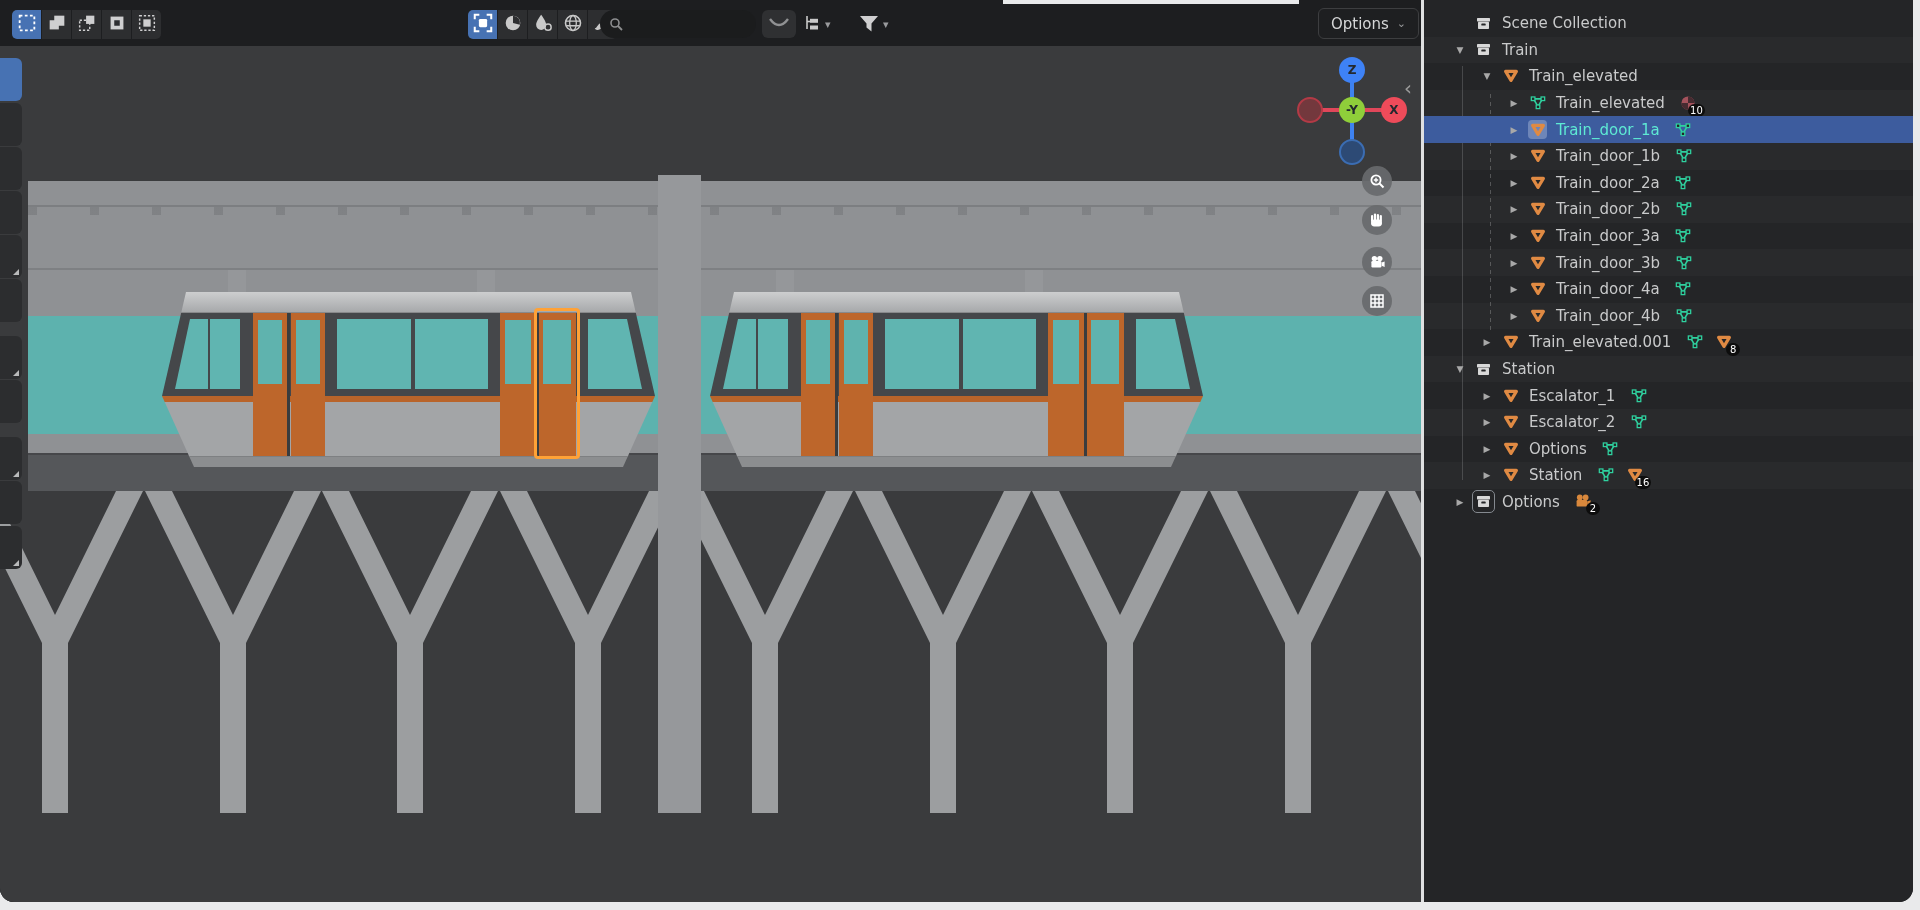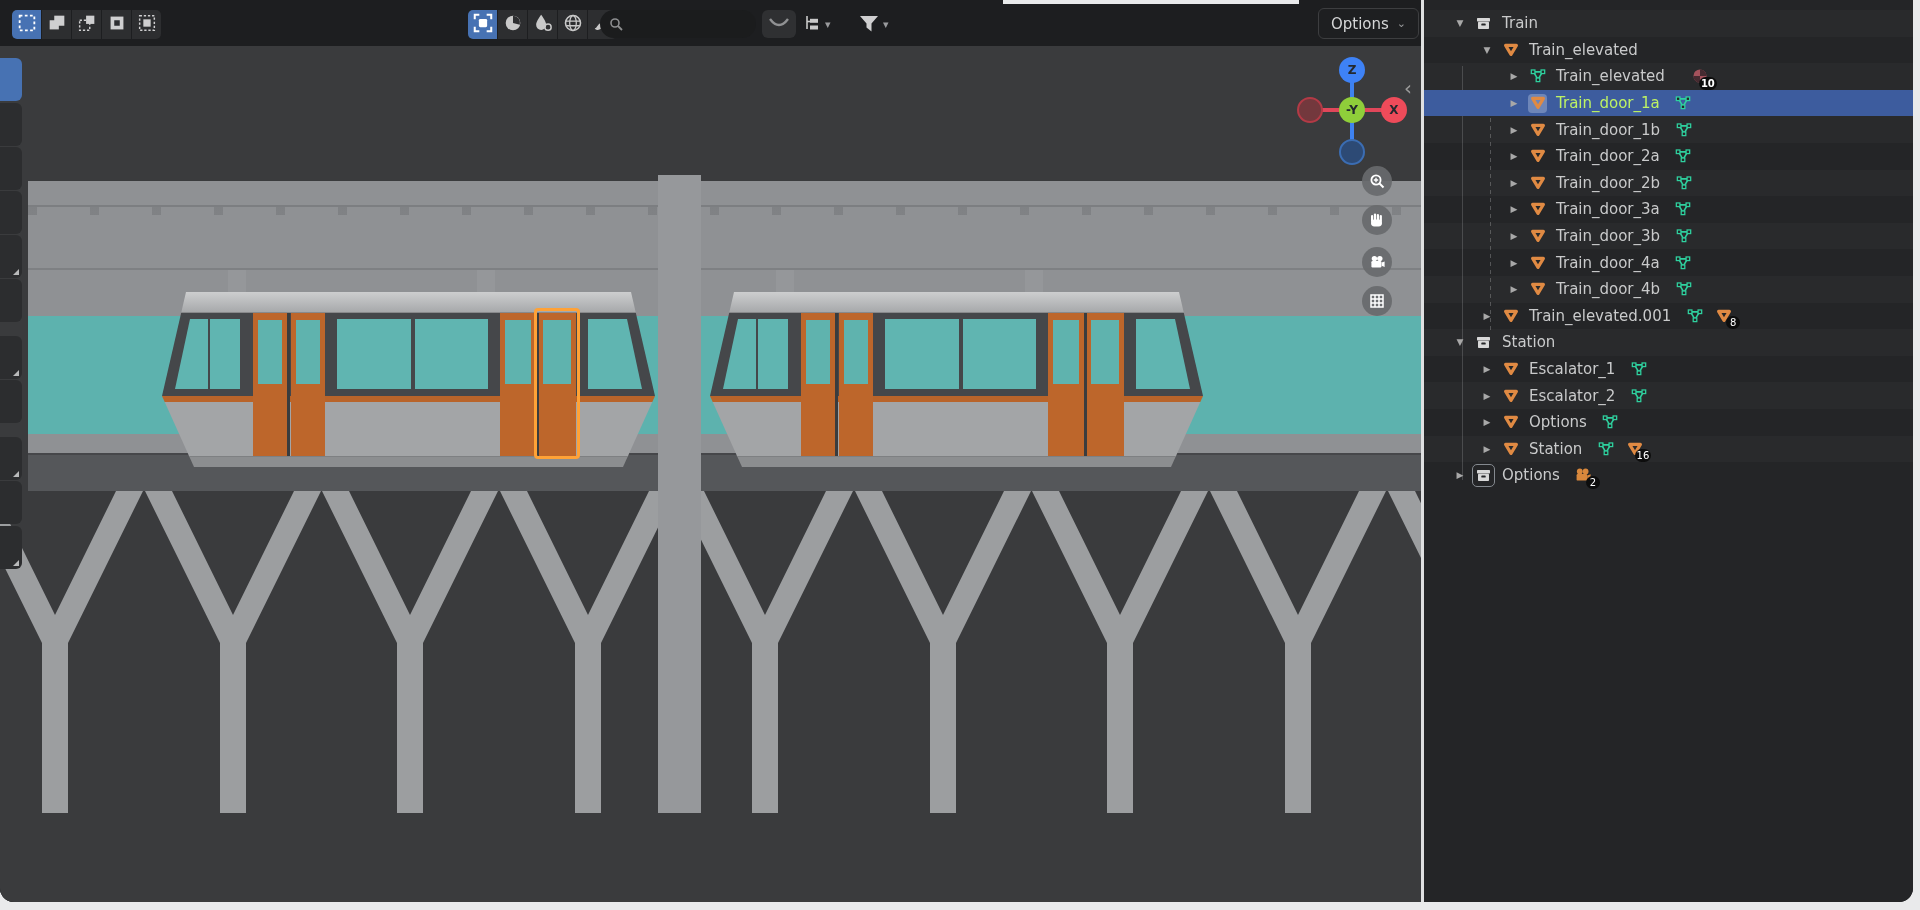--- a/index.html
+++ b/index.html
@@ -82,21 +82,21 @@
   .tool-stub.blue { background:#4772b3; }
   .tool-stub .corner { position:absolute; right:3px; bottom:3px; width:0; height:0;
                        border-left:6px solid transparent; border-bottom:6px solid #b9babb; }
 
   
   .rows { position:absolute; left:0; top:10px; width:100%; }
   .row { position:relative; height:26.6px; display:flex; align-items:center; font-size:15px; color:#c9cacb; }
   .row.stripe { background:rgba(255,255,255,.025); }
   .row.selected { background:#3d5c9e; }
   .row .label { margin-left:9px; white-space:nowrap; }
-  .row.active-obj .label { color:#bef264;text-align:center; }
+  .row.active-obj .label { color:#5eead4;text-align:center; }
   .expander { width:12px; text-align:center; font-size:9px; color:#a8a8a8; flex:none; }
   .oicon { position:relative; width:19px; height:19px; margin-left:8px; flex:none;
            display:flex; align-items:center; justify-content:center; }
   .oicon.boxed-active { background:rgba(214,224,240,.32); border-radius:4px; }
   .oicon.boxed-coll { outline:1.5px solid #84898f; outline-offset:1px; border-radius:3px; }
   .right-icons { display:flex; align-items:center; gap:10px; margin-left:14px; }
   .badge { position:absolute; right:-7px; bottom:-4px; min-width:14px; height:13px; border-radius:7px;
            background:#0d0d0d; color:#fff; font-size:10px; line-height:13px; text-align:center; padding:0 2px; }
   .guide { position:absolute; width:1px; z-index:0; }
   .guide.solid { background:#47484a; }
@@ -381,30 +381,42 @@
 
     <div class="tooltip-glow"></div>
   </div>
 
   <div class="divider"></div>
 
   <div class="outliner">
     <div class="guide solid" style="left:38px; top:66px; height:414px;"></div>
     <div class="guide dashed" style="left:66px; top:94px; height:238px;"></div>
     <div class="rows" id="outliner-rows">
-        <div class="row stripe">
+        <div class="row">
           <div style="width: 30px; flex: 0 0 auto;"></div>
-          <span class="expander">▼</span>
+          <span class="expander"></span>
           <span class="oicon">
             <svg width="17" height="17" viewBox="0 0 17 17">
               <rect x="2" y="3" width="13" height="3.4" rx="0.6" fill="#d8d8d8"></rect>
               <rect x="3" y="6.8" width="11" height="7.2" rx="0.8" fill="#d8d8d8"></rect>
               <rect x="6.3" y="8.6" width="4.4" height="2" rx="0.7" fill="#242527"></rect>
             </svg>
           </span>
+          <span class="label">Scene Collection</span>
+        </div>
+        <div class="row stripe">
+          <div style="width: 30px; flex: 0 0 auto;"></div>
+          <span class="expander">▼</span>
+          <span class="oicon">
+            <svg width="17" height="17" viewBox="0 0 17 17">
+              <rect x="2" y="3" width="13" height="3.4" rx="0.6" fill="#d8d8d8"></rect>
+              <rect x="3" y="6.8" width="11" height="7.2" rx="0.8" fill="#d8d8d8"></rect>
+              <rect x="6.3" y="8.6" width="4.4" height="2" rx="0.7" fill="#242527"></rect>
+            </svg>
+          </span>
           <span class="label">Train</span>
         </div>
         <div class="row">
           <div style="width: 57px; flex: 0 0 auto;"></div>
           <span class="expander">▼</span>
           <span class="oicon">
             <svg width="18" height="18" viewBox="0 0 17 17">
               <path d="M3.4 4.2 L13.6 4.2 L8.5 12.6 Z" fill="none" stroke="#e08a43" stroke-width="3" stroke-linejoin="round"></path>
             </svg>
           </span>
@@ -416,21 +428,21 @@
           <span class="oicon">
             <svg width="18" height="18" viewBox="0 0 17 17">
               <path d="M4.2 4.6 L12.8 4.6 L8.5 11.8 Z" fill="none" stroke="#2fd19f" stroke-width="1.5"></path>
               <rect x="2.2" y="2.8" width="3.4" height="3.4" fill="#242527" stroke="#2fd19f" stroke-width="1.2"></rect>
               <rect x="11.4" y="2.8" width="3.4" height="3.4" fill="#242527" stroke="#2fd19f" stroke-width="1.2"></rect>
               <rect x="6.8" y="10.4" width="3.4" height="3.4" fill="#242527" stroke="#2fd19f" stroke-width="1.2"></rect>
             </svg>
           </span>
           <span class="label">Train_elevated</span>
           <span class="right-icons">
-            <span class="oicon" style="margin: 12px; font-weight: bold;">
+            <span class="oicon" style="margin: 0px;">
               <svg width="18" height="18" viewBox="0 0 17 17">
                 <circle cx="8.5" cy="8.5" r="6.2" fill="#a4525c"></circle>
                 <path d="M8.5 8.5 L8.5 2.3 A6.2 6.2 0 0 1 14.7 8.5 Z" fill="#462b31"></path>
                 <path d="M8.5 8.5 L8.5 14.7 A6.2 6.2 0 0 1 2.3 8.5 Z" fill="#462b31"></path>
               </svg>
               <span class="badge">10</span>
             </span>
           </span>
         </div>
         <div class="row selected active-obj">

